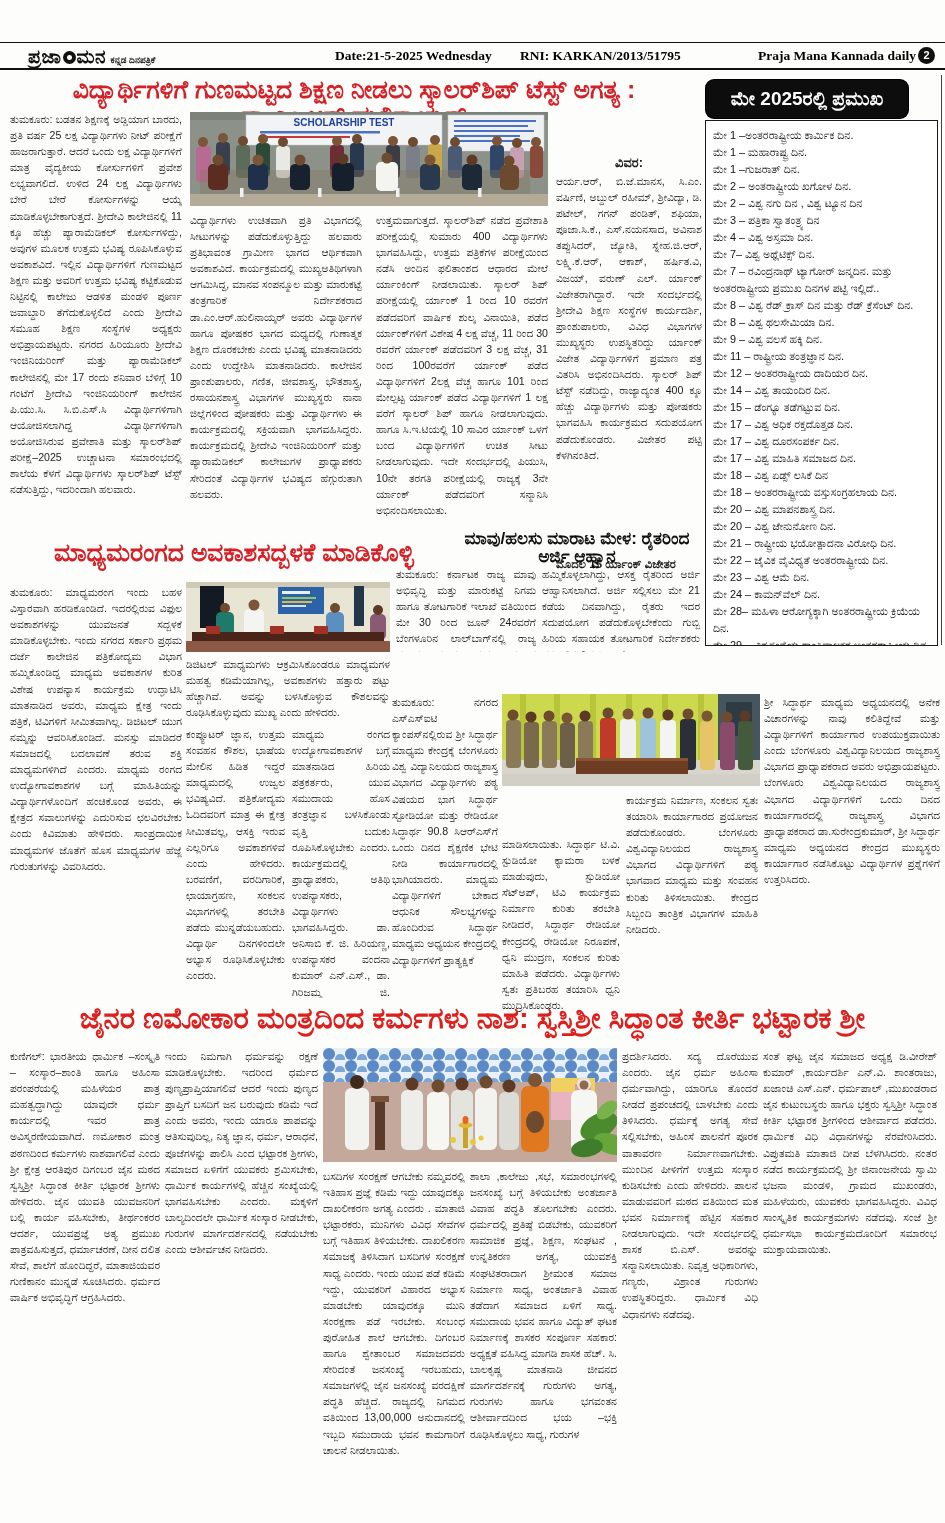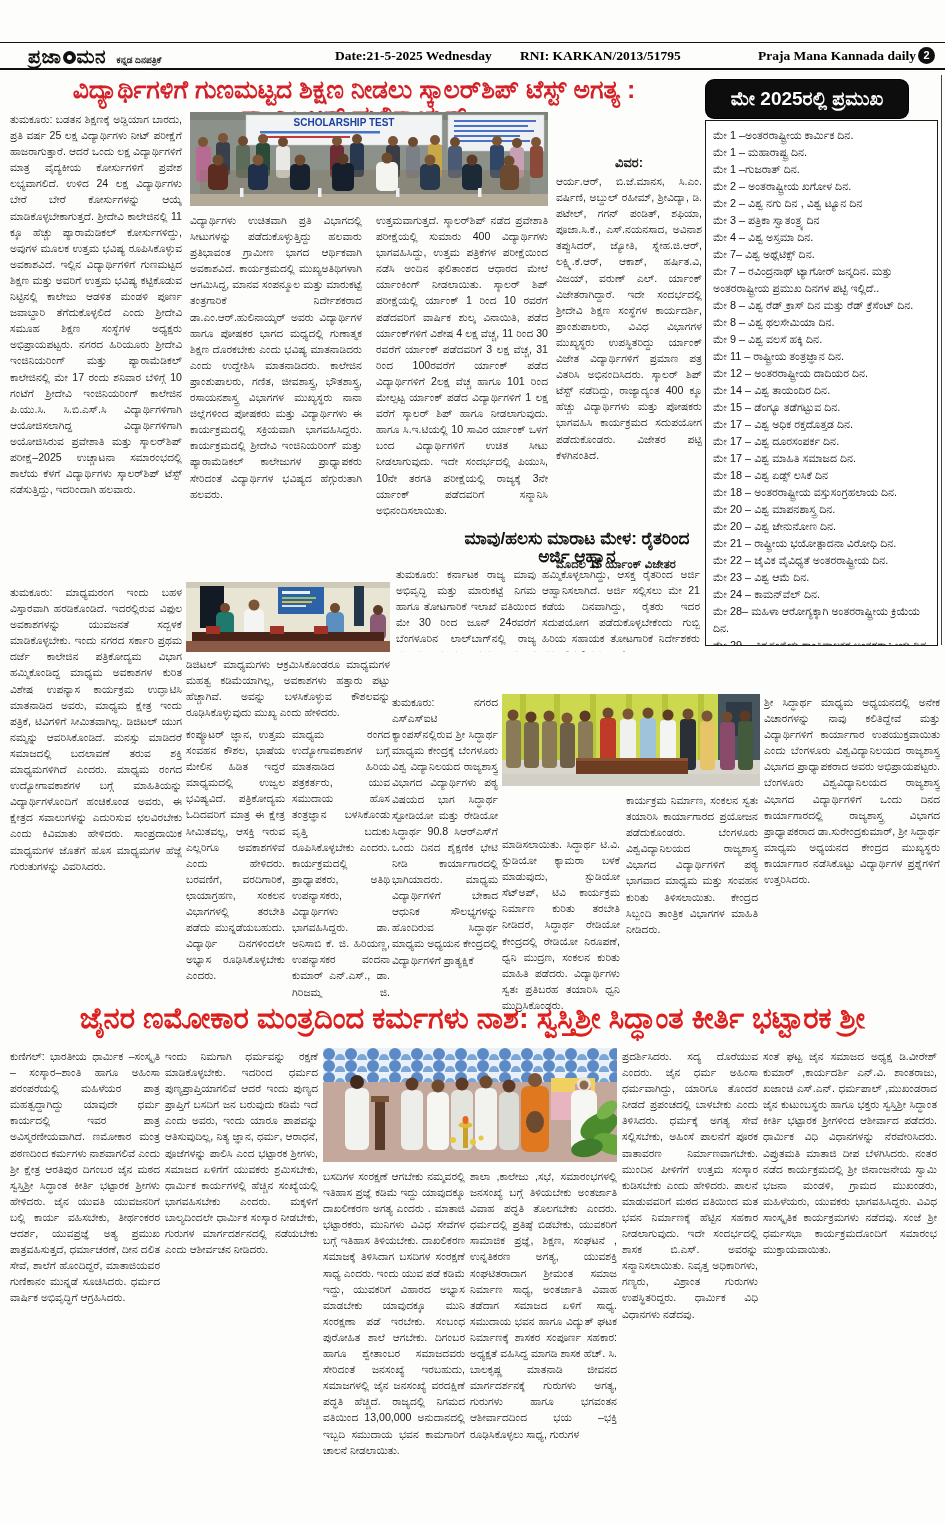--- a/index.html
+++ b/index.html
@@ -30,21 +30,21 @@
   svg text{font-family:"Liberation Sans",sans-serif;}
 </style>
 </head>
 <body>
 
 <div id="page">
 
   <div class="abs rule" style="left:0;top:42px;width:945px;height:1px;"></div>
   <div class="abs" style="left:28px;top:46px;">
     <span class="mast-logo"><span>ಪ್ರಜಾ</span><span class="dot"></span><span>ಮನ</span></span>
-    <span class="mast-sub" style="margin-left:6px;">ಕನ್ನಡ ದಿನಪತ್ರಿಕೆ</span>
+    <span class="mast-sub" style="">ಕನ್ನಡ ದಿನಪತ್ರಿಕೆ</span>
   </div>
   <div class="abs mast-en" style="left:335px;top:48px;">Date:21-5-2025  Wednesday</div>
   <div class="abs mast-en" style="left:520px;top:48px;">RNI: KARKAN/2013/51795</div>
   <div class="abs mast-en" style="left:758px;top:48px;">Praja Mana Kannada daily</div>
   <div class="abs pagenum" style="left:918px;top:47px;">2</div>
   <div class="abs rule" style="left:0;top:68px;width:945px;height:2px;"></div>
 
   <div class="abs h-red" style="left:8px;top:76px;width:692px;height:32px;font-size:25px;">ವಿದ್ಯಾರ್ಥಿಗಳಿಗೆ ಗುಣಮಟ್ಟದ ಶಿಕ್ಷಣ ನೀಡಲು ಸ್ಕಾಲರ್‌ಶಿಪ್ ಟೆಸ್ಟ್ ಅಗತ್ಯ : ಡಾ.ಎಂ.ಆರ್.ಹುಲಿನಾಯ್ಕರ್</div>
 
   <div class="abs col first" style="left:10px;top:111px;width:172px;height:425px;">ತುಮಕೂರು: ಬಡತನ ಶಿಕ್ಷಣಕ್ಕೆ ಅಡ್ಡಿಯಾಗ ಬಾರದು, ಪ್ರತಿ ವರ್ಷ 25 ಲಕ್ಷ ವಿದ್ಯಾರ್ಥಿಗಳು ನೀಟ್ ಪರೀಕ್ಷೆಗೆ ಹಾಜರಾಗುತ್ತಾರೆ. ಆದರೆ ಒಂದು ಲಕ್ಷ ವಿದ್ಯಾರ್ಥಿಗಳಿಗೆ ಮಾತ್ರ ವೈದ್ಯಕೀಯ ಕೋರ್ಸುಗಳಿಗೆ ಪ್ರವೇಶ ಲಭ್ಯವಾಗಲಿದೆ. ಉಳಿದ 24 ಲಕ್ಷ ವಿದ್ಯಾರ್ಥಿಗಳು ಬೇರೆ ಬೇರೆ ಕೋರ್ಸುಗಳನ್ನು ಆಯ್ಕೆ ಮಾಡಿಕೊಳ್ಳಬೇಕಾಗುತ್ತದೆ. ಶ್ರೀದೇವಿ ಕಾಲೇಜಿನಲ್ಲಿ 11 ಕ್ಕೂ ಹೆಚ್ಚು ಪ್ಯಾರಾಮೆಡಿಕಲ್ ಕೋರ್ಸುಗಳಿದ್ದು, ಅವುಗಳ ಮೂಲಕ ಉತ್ತಮ ಭವಿಷ್ಯ ರೂಪಿಸಿಕೊಳ್ಳುವ ಅವಕಾಶವಿದೆ. ಇಲ್ಲಿನ ವಿದ್ಯಾರ್ಥಿಗಳಿಗೆ ಗುಣಮಟ್ಟದ ಶಿಕ್ಷಣ ಮತ್ತು ಅವರಿಗೆ ಉತ್ತಮ ಭವಿಷ್ಯ ಕಟ್ಟಿಕೊಡುವ ನಿಟ್ಟಿನಲ್ಲಿ ಕಾಲೇಜು ಆಡಳಿತ ಮಂಡಳಿ ಪೂರ್ಣ ಜವಾಬ್ದಾರಿ ತೆಗೆದುಕೊಳ್ಳಲಿದೆ ಎಂದು ಶ್ರೀದೇವಿ ಸಮೂಹ ಶಿಕ್ಷಣ ಸಂಸ್ಥೆಗಳ ಅಧ್ಯಕ್ಷರು ಅಭಿಪ್ರಾಯಪಟ್ಟರು. ನಗರದ ಹಿರಿಯೂರು ಶ್ರೀದೇವಿ ಇಂಜಿನಿಯರಿಂಗ್ ಮತ್ತು ಪ್ಯಾರಾಮೆಡಿಕಲ್ ಕಾಲೇಜಿನಲ್ಲಿ ಮೇ 17 ರಂದು ಶನಿವಾರ ಬೆಳಿಗ್ಗೆ 10 ಗಂಟೆಗೆ ಶ್ರೀದೇವಿ ಇಂಜಿನಿಯರಿಂಗ್ ಕಾಲೇಜಿನ ಪಿ.ಯು.ಸಿ. ಸಿ.ಬಿ.ಎಸ್.ಸಿ ವಿದ್ಯಾರ್ಥಿಗಳಿಗಾಗಿ ಆಯೋಜಿಸಲಾಗಿದ್ದ ವಿದ್ಯಾರ್ಥಿಗಳಿಗಾಗಿ ಅಯೋಜಿಸಿರುವ ಪ್ರವೇಶಾತಿ ಮತ್ತು ಸ್ಕಾಲರ್‌ಶಿಪ್ ಪರೀಕ್ಷೆ–2025 ಉಚ್ಚಾಟನಾ ಸಮಾರಂಭದಲ್ಲಿ ಶಾಲೆಯ ಕೆಳಗೆ ವಿದ್ಯಾರ್ಥಿಗಳು ಸ್ಕಾಲರ್‌ಶಿಪ್ ಟೆಸ್ಟ್ ನಡೆಸುತ್ತಿದ್ದು, ಇದರಿಂದಾಗಿ ಹಲವಾರು.</div>
@@ -158,20 +158,21 @@
         <div class="side-item">ಮೇ 20 – ವಿಶ್ವ ಜೇನುನೋಣ ದಿನ.</div>
         <div class="side-item">ಮೇ 21 – ರಾಷ್ಟ್ರೀಯ ಭಯೋತ್ಪಾದನಾ ವಿರೋಧಿ ದಿನ.</div>
         <div class="side-item">ಮೇ 22 – ಜೈವಿಕ ವೈವಿಧ್ಯತೆ ಅಂತರರಾಷ್ಟ್ರೀಯ ದಿನ.</div>
         <div class="side-item">ಮೇ 23 – ವಿಶ್ವ ಆಮೆ ದಿನ.</div>
         <div class="side-item">ಮೇ 24 – ಕಾಮನ್‌ವೆಲ್ ದಿನ.</div>
         <div class="side-item">ಮೇ 28– ಮಹಿಳಾ ಆರೋಗ್ಯಕ್ಕಾಗಿ ಅಂತರರಾಷ್ಟ್ರೀಯ ಕ್ರಿಯೆಯ ದಿನ.</div>
         <div class="side-item">ಮೇ 29 – ವಿಶ್ವಸಂಸ್ಥೆಯ ಶಾಂತಿಪಾಲಕರ ಅಂತರರಾಷ್ಟ್ರೀಯ ದಿನ.</div>
       </div>
   </div>
 
+  <div class="abs h-red" style="left:8px;top:539px;width:452px;height:36px;font-size:25px;">ಮಾಧ್ಯಮರಂಗದ ಅವಕಾಶಸದ್ಬಳಕೆ ಮಾಡಿಕೊಳ್ಳಿ</div>
   <div class="abs col first" style="left:10px;top:584px;width:172px;height:414px;">ತುಮಕೂರು: ಮಾಧ್ಯಮರಂಗ ಇಂದು ಬಹಳ ವಿಸ್ತಾರವಾಗಿ ಹರಡಿಕೊಂಡಿದೆ. ಇದರಲ್ಲಿರುವ ವಿಫುಲ ಅವಕಾಶಗಳನ್ನು ಯುವಜನತೆ ಸದ್ಬಳಕೆ ಮಾಡಿಕೊಳ್ಳಬೇಕು. ಇಂದು ನಗರದ ಸರ್ಕಾರಿ ಪ್ರಥಮ ದರ್ಜೆ ಕಾಲೇಜಿನ ಪತ್ರಿಕೋದ್ಯಮ ವಿಭಾಗ ಹಮ್ಮಿಕೊಂಡಿದ್ದ ಮಾಧ್ಯಮ ಅವಕಾಶಗಳ ಕುರಿತ ವಿಶೇಷ ಉಪನ್ಯಾಸ ಕಾರ್ಯಕ್ರಮ ಉದ್ಘಾಟಿಸಿ ಮಾತನಾಡಿದ ಅವರು, ಮಾಧ್ಯಮ ಕ್ಷೇತ್ರ ಇಂದು ಪತ್ರಿಕೆ, ಟಿವಿಗಳಿಗೆ ಸೀಮಿತವಾಗಿಲ್ಲ. ಡಿಜಿಟಲ್ ಯುಗ ನಮ್ಮನ್ನು ಆವರಿಸಿಕೊಂಡಿದೆ. ಮನಸ್ಸು ಮಾಡಿದರೆ ಸಮಾಜದಲ್ಲಿ ಬದಲಾವಣೆ ತರುವ ಶಕ್ತಿ ಮಾಧ್ಯಮಗಳಿಗಿದೆ ಎಂದರು. ಮಾಧ್ಯಮ ರಂಗದ ಉದ್ಯೋಗಾವಕಾಶಗಳ ಬಗ್ಗೆ ಮಾಹಿತಿಯನ್ನು ವಿದ್ಯಾರ್ಥಿಗಳೊಂದಿಗೆ ಹಂಚಿಕೊಂಡ ಅವರು, ಈ ಕ್ಷೇತ್ರದ ಸವಾಲುಗಳನ್ನು ಎದುರಿಸುವ ಛಲವಿರಬೇಕು ಎಂದು ಕಿವಿಮಾತು ಹೇಳಿದರು. ಸಾಂಪ್ರದಾಯಿಕ ಮಾಧ್ಯಮಗಳ ಜೊತೆಗೆ ಹೊಸ ಮಾಧ್ಯಮಗಳ ಹೆಜ್ಜೆ ಗುರುತುಗಳನ್ನು ವಿವರಿಸಿದರು.</div>
 
   <svg class="abs photo" style="left:186px;top:582px;" width="204" height="70" viewBox="0 0 204 70" preserveAspectRatio="none">
     <rect width="204" height="70" fill="#e9e5d4"></rect>
     <rect x="0" y="0" width="204" height="6" fill="#cfcaB8"></rect>
     <rect x="14" y="4" width="24" height="42" fill="#141a24"></rect>
     <rect x="92" y="5" width="46" height="27" fill="#2b62a8"></rect>
     <rect x="96" y="9" width="28" height="3" fill="#e8f0f8"></rect>
       <rect x="96" y="15" width="34" height="2" fill="#8fc46a"></rect>
     <rect x="96" y="19" width="30" height="2" fill="#e0b84a"></rect>

